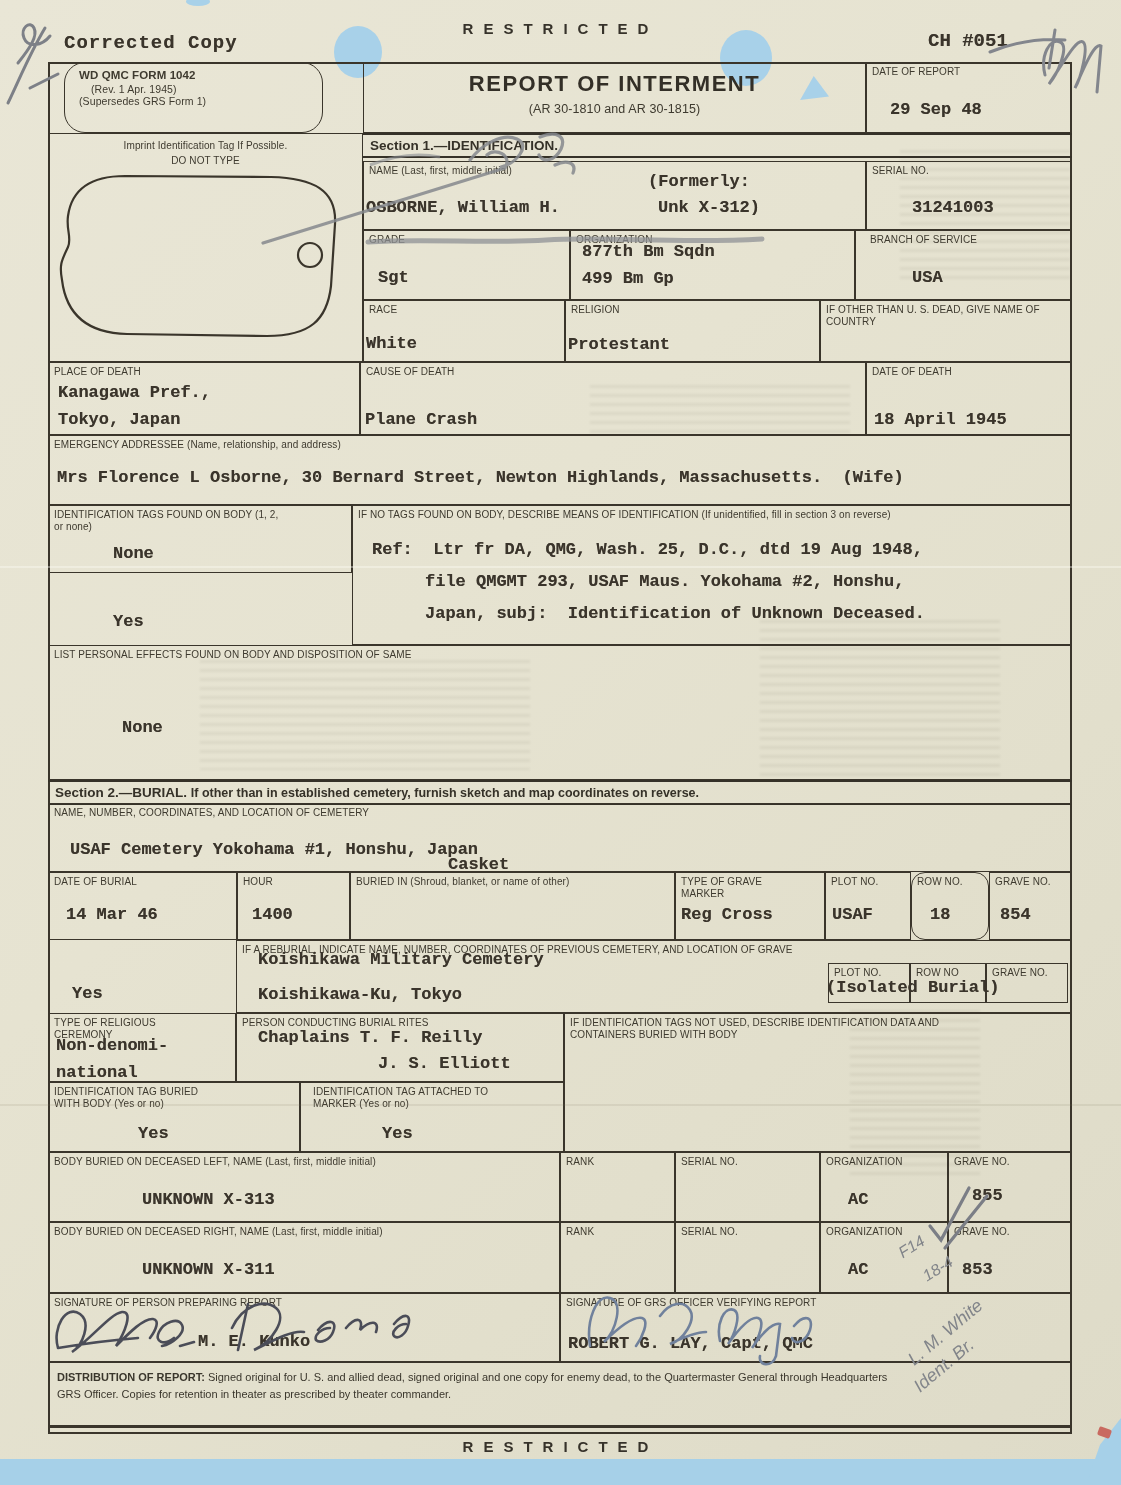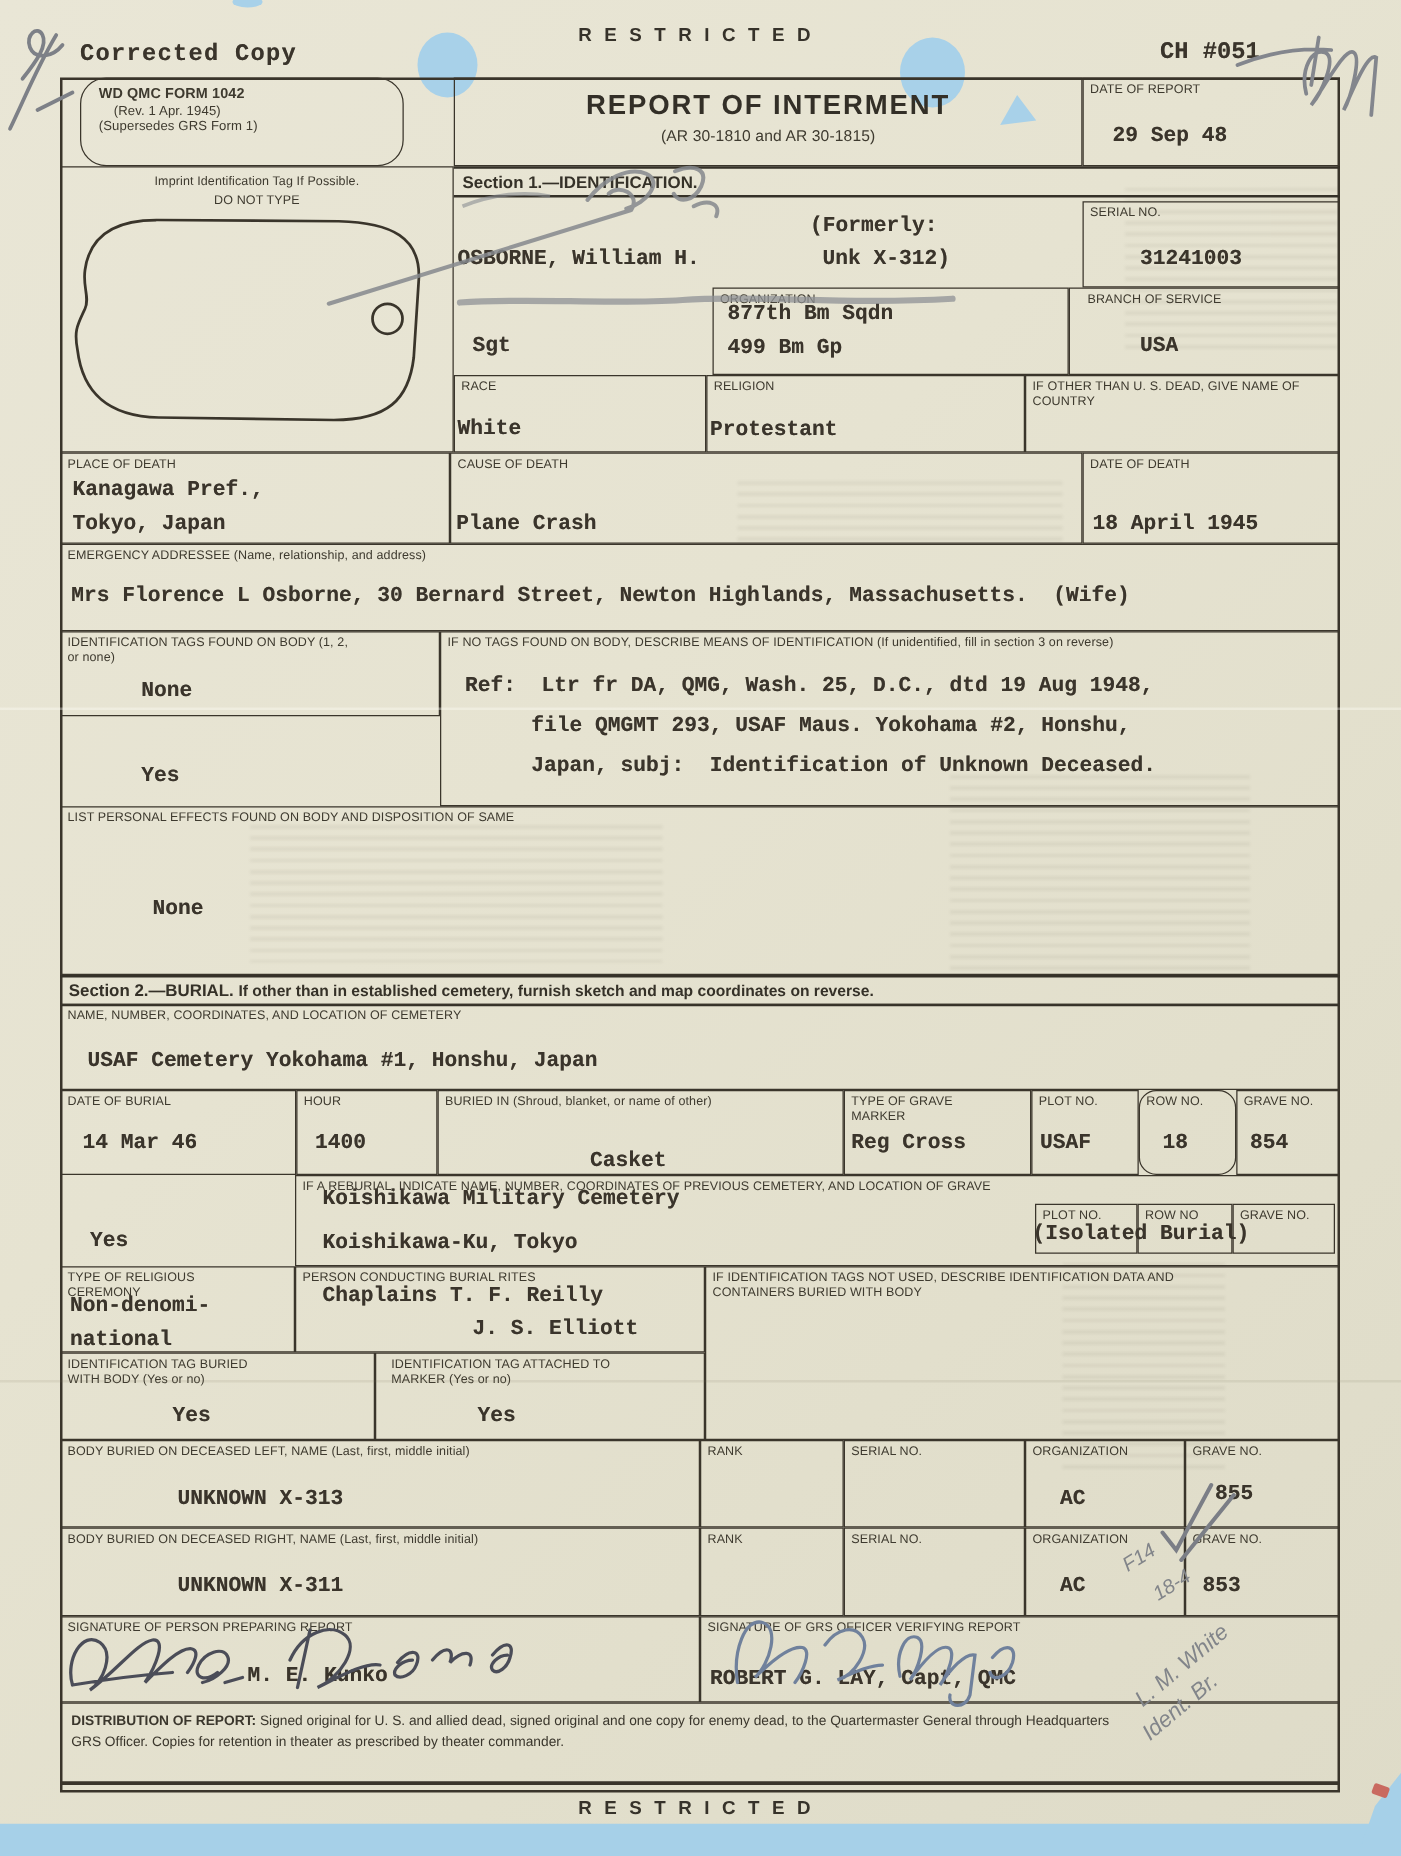--- a/index.html
+++ b/index.html
@@ -64,28 +64,34 @@
     <span class="lbl" style="padding-top:6px;">Imprint Identification Tag If Possible.</span>
     <span class="lbl" style="padding-top:0;">DO NOT TYPE</span>
   </div>
   <svg width="290" height="180" viewBox="0 0 290 180" style="left:55px;top:168px;">
     <path d="M70,8 C30,8 16,26 13,48 C11,62 17,70 13,79 C7,92 4,96 7,112 C11,145 30,165 72,166 L212,168 C255,168 272,152 276,118 L280,56 C282,22 258,10 216,9 Z" fill="none" stroke="#3a352b" stroke-width="2.2"></path>
     <circle cx="255" cy="87" r="12" fill="none" stroke="#3a352b" stroke-width="2.2"></circle>
   </svg>
 
   <div class="bar" style="left:363px;top:133px;width:709px;">Section 1.—IDENTIFICATION.</div>
 
+  <div class="cell" style="left:363px;top:161px;width:503px;height:69px;">
+    <span class="lbl">NAME (Last, first, middle initial)</span>
+  </div>
   <span class="tw" style="left:366px;top:198px;">OSBORNE, William H.</span>
   <span class="tw" style="left:648px;top:172px;">(Formerly:</span>
   <span class="tw" style="left:658px;top:198px;">Unk X-312)</span>
   <div class="cell" style="left:866px;top:161px;width:206px;height:69px;">
     <span class="lbl">SERIAL NO.</span>
   </div>
   <span class="tw" style="left:912px;top:198px;">31241003</span>
 
+  <div class="cell" style="left:363px;top:230px;width:207px;height:70px;">
+    <span class="lbl">GRADE</span>
+  </div>
   <span class="tw" style="left:378px;top:268px;">Sgt</span>
   <div class="cell" style="left:570px;top:230px;width:285px;height:70px;">
     <span class="lbl">ORGANIZATION</span>
   </div>
   <span class="tw" style="left:582px;top:242px;">877th Bm Sqdn</span>
   <span class="tw" style="left:582px;top:269px;">499 Bm Gp</span>
   <div class="cell" style="left:855px;top:230px;width:217px;height:70px;">
     <span class="lbl" style="padding-left:14px;">BRANCH OF SERVICE</span>
   </div>
   <span class="tw" style="left:912px;top:268px;">USA</span>
@@ -152,21 +158,21 @@
     <span class="lbl">DATE OF BURIAL</span>
   </div>
   <span class="tw" style="left:66px;top:905px;">14 Mar 46</span>
   <div class="cell" style="left:237px;top:872px;width:113px;height:68px;">
     <span class="lbl">HOUR</span>
   </div>
   <span class="tw" style="left:252px;top:905px;">1400</span>
   <div class="cell" style="left:350px;top:872px;width:325px;height:68px;">
     <span class="lbl">BURIED IN (Shroud, blanket, or name of other)</span>
   </div>
-  <span class="tw" style="left:448px;top:920px;margin-left:24px;">Casket</span>
+  <span class="tw" style="left:448px;top:855px;">Casket</span>
   <div class="cell" style="left:675px;top:872px;width:150px;height:68px;">
     <span class="lbl" style="width:95px;">TYPE OF GRAVE MARKER</span>
   </div>
   <span class="tw" style="left:681px;top:905px;">Reg Cross</span>
   <div class="cell" style="left:825px;top:872px;width:86px;height:68px;">
     <span class="lbl">PLOT NO.</span>
   </div>
   <span class="tw" style="left:832px;top:905px;">USAF</span>
   <div class="cell" style="left:911px;top:872px;width:78px;height:68px;border-radius:14px;">
     <span class="lbl">ROW NO.</span>

